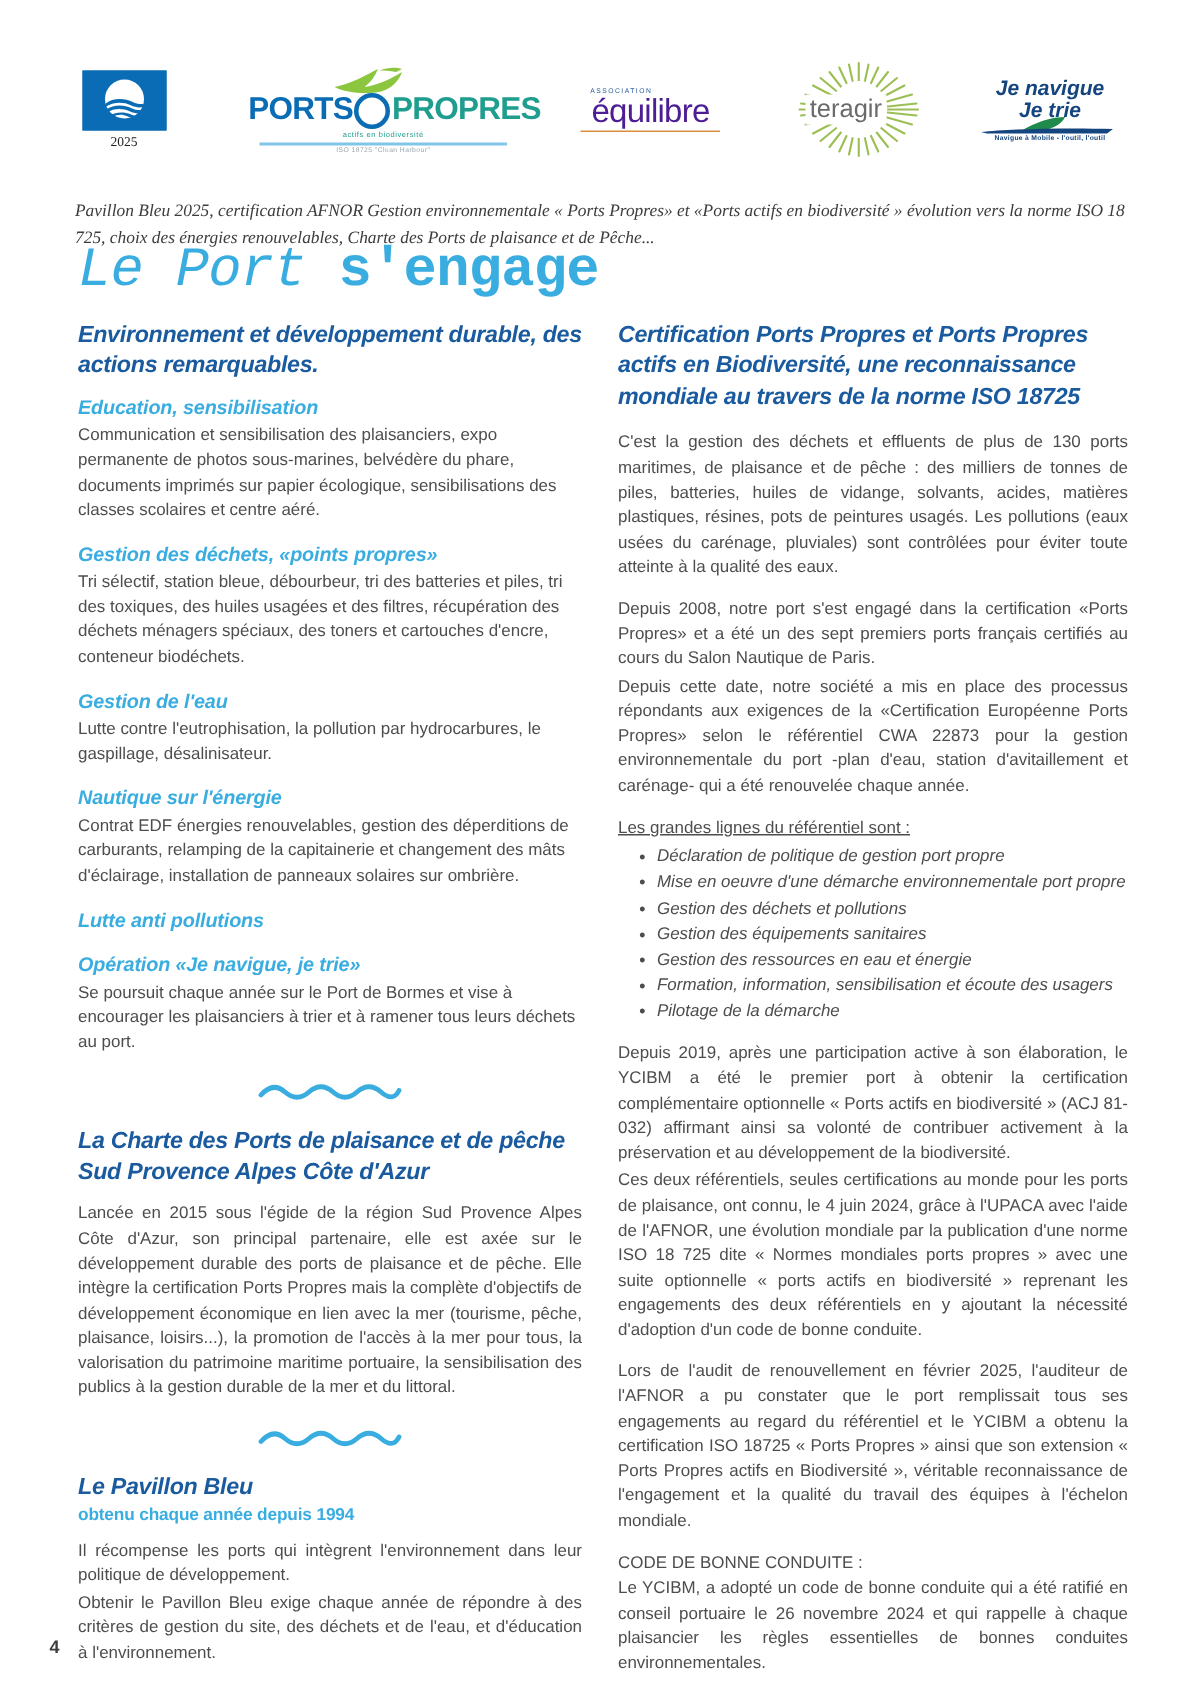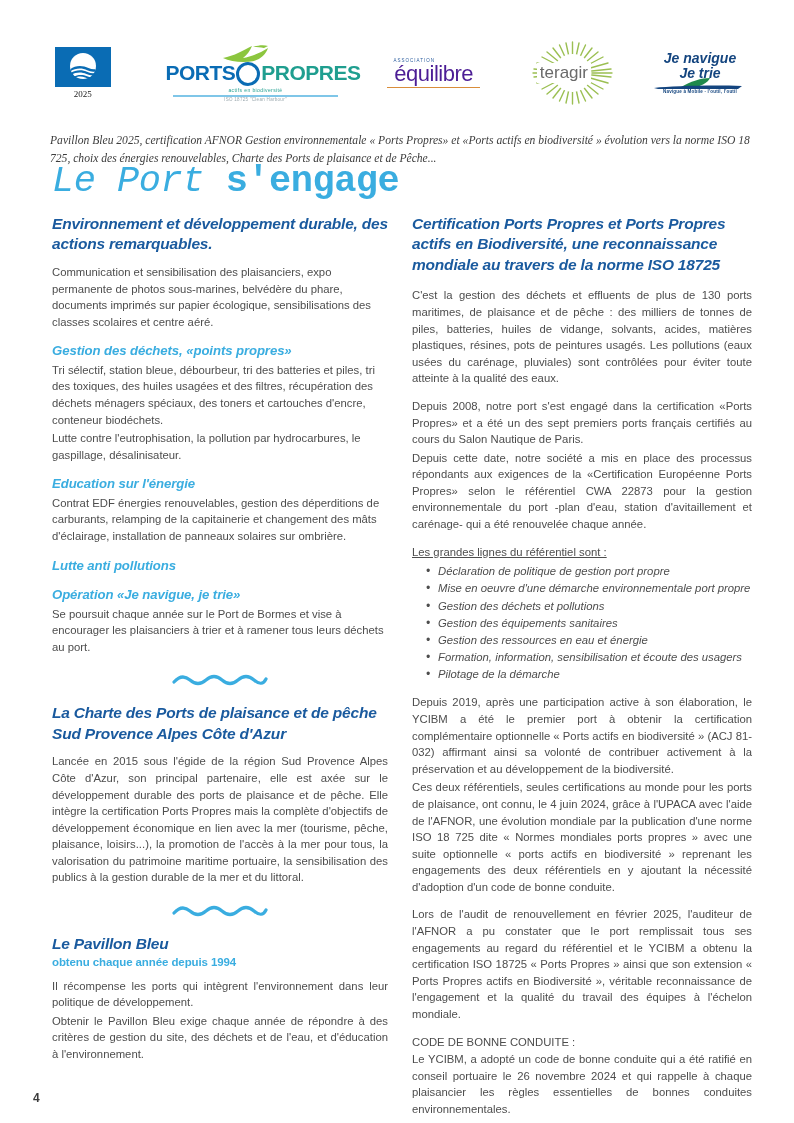--- a/index.html
+++ b/index.html
@@ -229,28 +229,30 @@
 <div class="intro">Pavillon Bleu 2025, certification AFNOR Gestion environnementale « Ports Propres» et «Ports actifs en biodiversité » évolution vers la norme ISO 18 725, choix des énergies renouvelables, Charte des Ports de plaisance et de Pêche...</div>
 
 <div class="big-title">
   <span class="light">Le Port </span><span class="bold">s'engage</span>
 </div>
 
 <div class="col col-left">
 
   <h2 class="section-title">Environnement et développement durable, des actions remarquables.</h2>
 
+  <h3 class="sub-title first">Education, sensibilisation</h3>
   <p class="body">Communication et sensibilisation des plaisanciers, expo permanente de photos sous-marines, belvédère du phare, documents imprimés sur papier écologique, sensibilisations des classes scolaires et centre aéré.</p>
 
   <h3 class="sub-title">Gestion des déchets, «points propres»</h3>
   <p class="body">Tri sélectif, station bleue, débourbeur, tri des batteries et piles, tri des toxiques, des huiles usagées et des filtres, récupération des déchets ménagers spéciaux, des toners et cartouches d'encre, conteneur biodéchets.</p>
 
+  <h3 class="sub-title">Gestion de l'eau</h3>
   <p class="body">Lutte contre l'eutrophisation, la pollution par hydrocarbures, le gaspillage, désalinisateur.</p>
 
-  <h3 class="sub-title">Education sur l'énergie</h3>
+  <h3 class="sub-title">Nautique sur l'énergie</h3>
   <p class="body">Contrat EDF énergies renouvelables, gestion des déperditions de carburants, relamping de la capitainerie et changement des mâts d'éclairage, installation de panneaux solaires sur ombrière.</p>
 
   <h3 class="sub-title">Lutte anti pollutions</h3>
 
   <h3 class="sub-title">Opération «Je navigue, je trie»</h3>
   <p class="body">Se poursuit chaque année sur le Port de Bormes et vise à encourager les plaisanciers à trier et à ramener tous leurs déchets au port.</p>
 
   <div class="wave">
     <svg width="96" height="14" viewBox="0 0 96 14">
       <path d="M2 9 Q 10 0, 18 7 T 34 7 T 50 7 T 66 7 T 82 7 T 94 6" fill="none" stroke="#3AADE0" stroke-width="3.2" stroke-linecap="round"></path>

